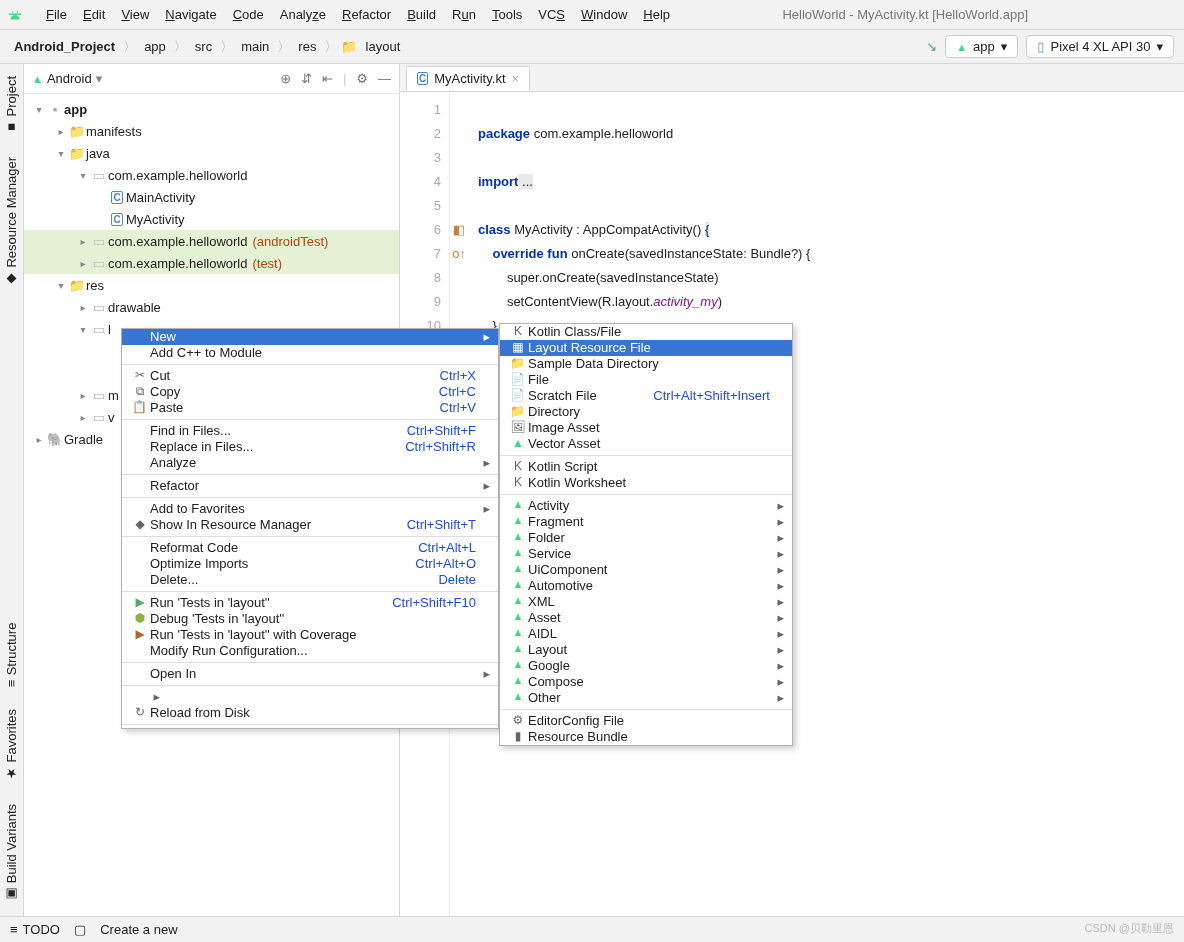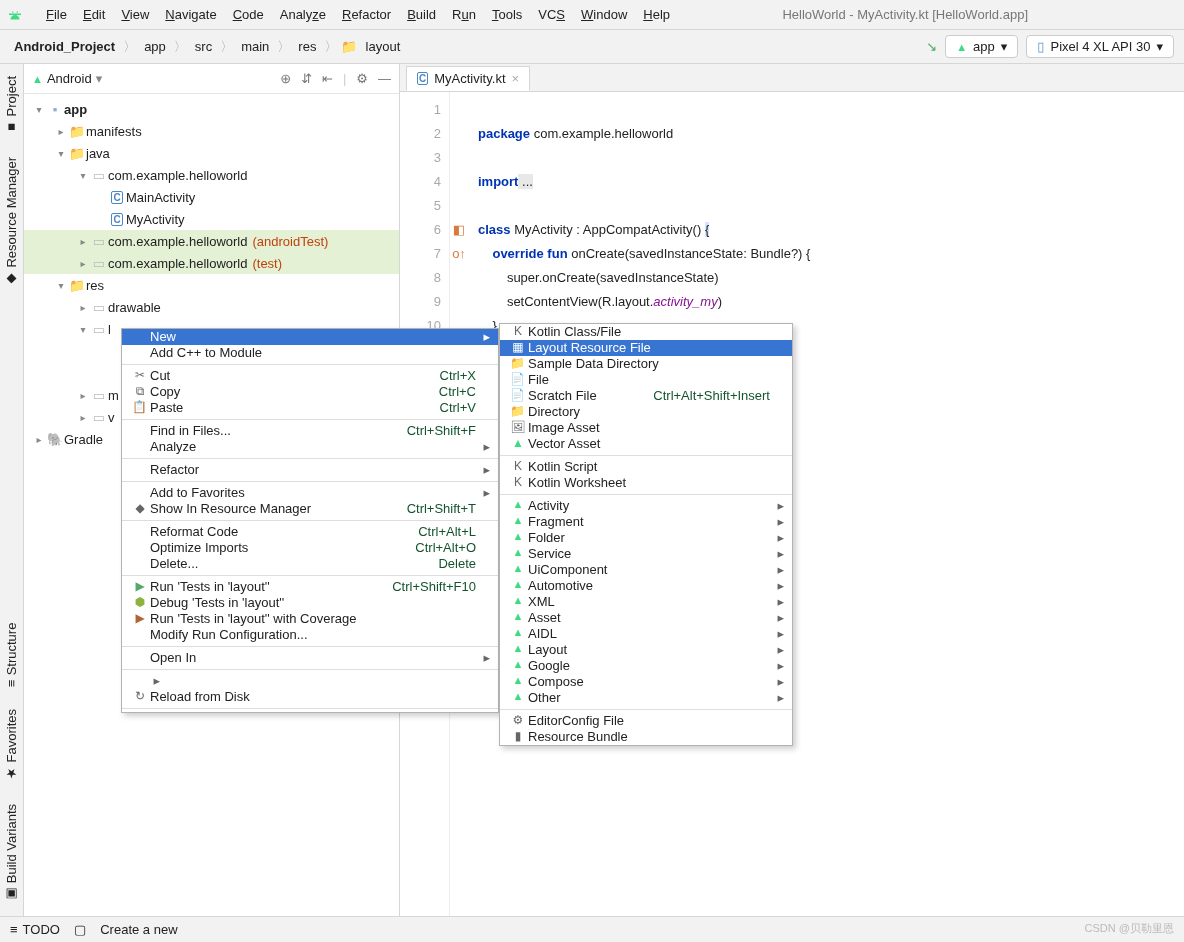--- a/index.html
+++ b/index.html
@@ -43,21 +43,21 @@
 .hl-brace { background: #d6e4ff; }
 .statusbar { height: 26px; background: #f2f2f2; border-top: 1px solid #d6d6d6; display: flex; align-items: center; padding: 0 10px; gap: 14px; font-size: 12px; }
 .statusbar .item { display: flex; align-items: center; gap: 5px; }
 
 .ctx-menu { position: absolute; background: #fff; border: 1px solid #b3b3b3; box-shadow: 3px 3px 6px rgba(0,0,0,.2); z-index: 100; }
 .ctx-menu.first { left: 121px; top: 328px; width: 378px; }
 .ctx-menu.second { left: 499px; top: 323px; width: 294px; }
 .ctx-row { display: flex; align-items: flex-start; height: 16px; padding: 0 8px 0 8px; cursor: pointer; }
 .ctx-row .ic { width: 20px; display: inline-flex; justify-content: center; color: #666; font-size: 12px;}
 .ctx-row .lbl { flex: 1; }
-.ctx-row .sc { color: #14532d; padding-right:4px; }
+.ctx-row .sc { color: #1d4ed8; padding-right:4px; }
 .ctx-row .arr { color: #666; width:10px; text-align:right;}
 .ctx-row.sel { background: #3874d1; color: #fff; }
 .ctx-row.sel .sc, .ctx-row.sel .arr, .ctx-row.sel .ic { color: #fff; }
 .ctx-sep { height: 1px; background: #ddd; margin: 3px 0; }
 .android-icon{color:#3ddc84; font-size:11px;}
 .watermark{position:absolute; right:10px; bottom:6px; font-size:11px; color:#bbb;}
 </style>
 </head>
 <body>
 
@@ -323,20 +323,26 @@
     </div>
     <div class="ctx-sep"></div>
     <div class="ctx-row">
       <span class="ic"></span>
       <span class="lbl">Find in Files...</span>
       <span class="sc">Ctrl+Shift+F</span>
       <span class="arr"></span>
     </div>
     <div class="ctx-row">
       <span class="ic"></span>
+      <span class="lbl">Replace in Files...</span>
+      <span class="sc">Ctrl+Shift+R</span>
+      <span class="arr"></span>
+    </div>
+    <div class="ctx-row">
+      <span class="ic"></span>
       <span class="lbl">Analyze</span>
       <span class="arr">▸</span>
     </div>
     <div class="ctx-sep"></div>
     <div class="ctx-row">
       <span class="ic"></span>
       <span class="lbl">Refactor</span>
       <span class="arr">▸</span>
     </div>
     <div class="ctx-sep"></div>

